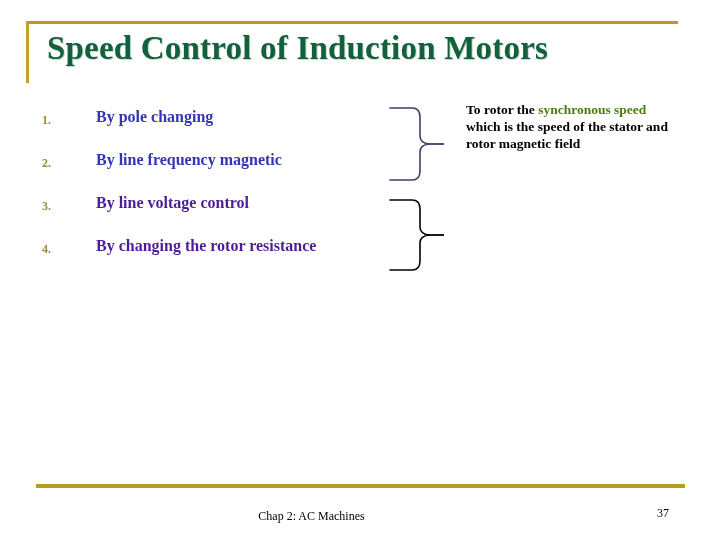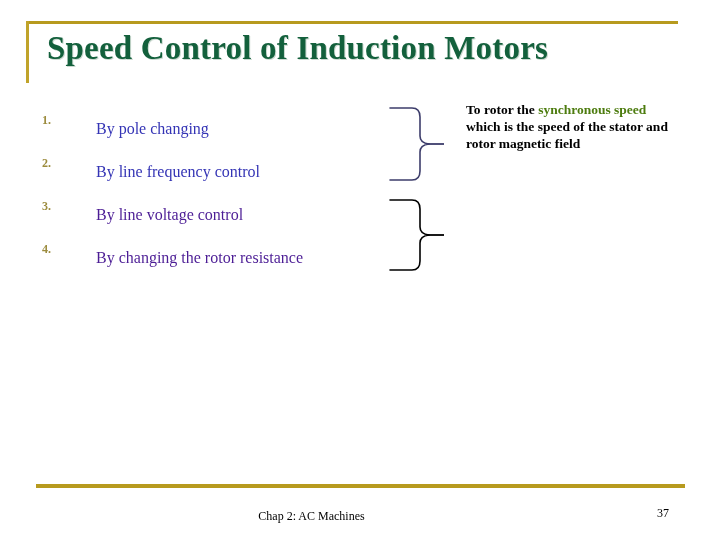--- a/index.html
+++ b/index.html
@@ -72,23 +72,23 @@
     left: 2px;
     top: 5px;
     width: 26px;
     font-size: 12px;
     font-weight: bold;
     color: #9c8c3e;
   }
   .item-text {
     position: absolute;
     left: 56px;
-    top: 12px;
+    top: 0px;
     font-size: 16px;
-    font-weight: normal;
+    font-weight: bold;
     white-space: nowrap;
   }
   .tone-blue  { color: #3434b5; }
   .tone-black { color: #4c1d95; }
 
   
   .brace {
     position: absolute;
   }
   .brace-upper { left: 388px; top: 104px; }
@@ -146,21 +146,21 @@
 
   <div class="list">
 
     <div class="list-item">
       <span class="item-num">1.</span>
       <span class="item-text tone-blue">By pole changing</span>
     </div>
 
     <div class="list-item">
       <span class="item-num">2.</span>
-      <span class="item-text tone-blue">By line frequency control</span>
+      <span class="item-text tone-blue">By line frequency magnetic</span>
     </div>
 
     <div class="list-item">
       <span class="item-num">3.</span>
       <span class="item-text tone-black">By line voltage control</span>
     </div>
 
     <div class="list-item">
       <span class="item-num">4.</span>
       <span class="item-text tone-black">By changing the rotor resistance</span>

